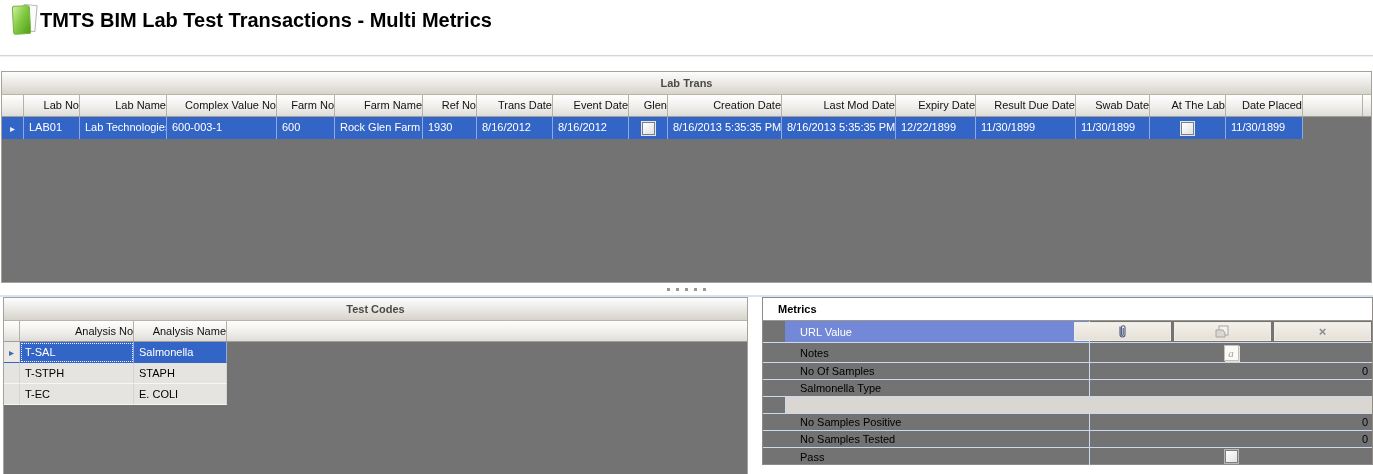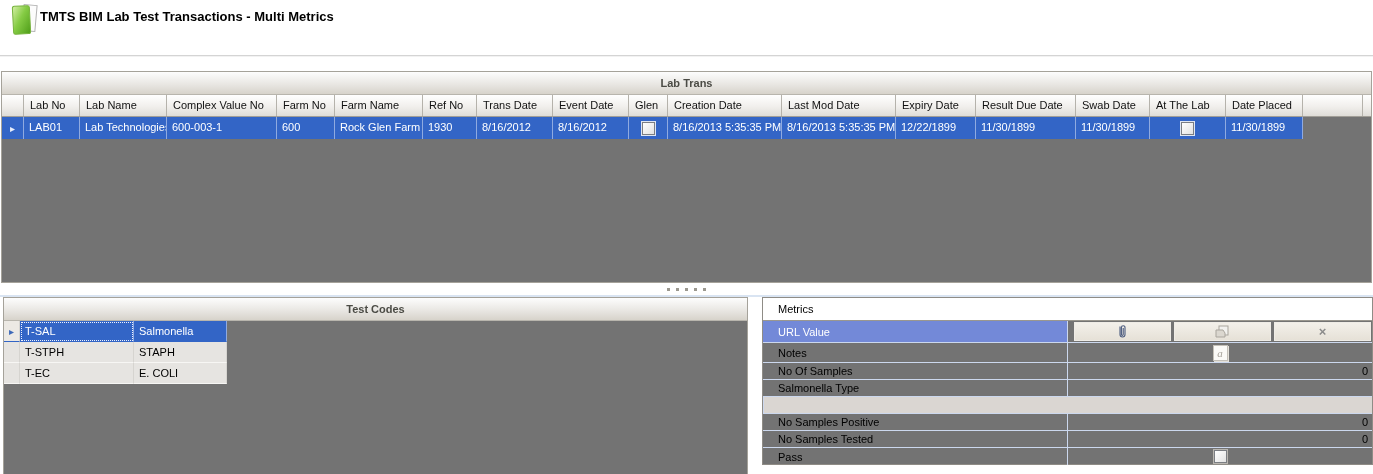--- a/index.html
+++ b/index.html
@@ -3,32 +3,32 @@
 <meta charset="utf-8">
 <style>
   * { box-sizing: border-box; margin: 0; padding: 0; }
   html,body { width:1373px; height:474px; background:#fff; overflow:hidden;
     font-family:"Liberation Sans", sans-serif; font-size:11px; color:#000; }
   body { position:relative; }
 
   
   .app-header { position:absolute; left:0; top:0; width:100%; height:55px; background:#fff; }
   .app-icon { position:absolute; left:9px; top:3px; width:32px; height:34px; }
-  .app-title { position:absolute; left:40px; top:9px; font-size:13px; font-weight:bold; letter-spacing:0; }
+  .app-title { position:absolute; left:40px; top:9px; font-size:20px; font-weight:bold; letter-spacing:0; }
   .header-divider { position:absolute; left:0; top:55px; width:100%; height:2px;
     border-top:1px solid #d4d4d4; border-bottom:1px solid #f2f2f2; }
 
   
   .panel { position:absolute; border:1px solid #a5a29a; background:#737373; }
   .group-header { height:23px; line-height:22px; text-align:center; font-weight:bold; color:#4b4b45;
     background:linear-gradient(#fdfdfd,#e9e7e3 55%,#d7d3cb); border-bottom:1px solid #b8b5ad; }
 
   
   .grid-header-row { display:flex; height:22px;
-    background:linear-gradient(#ffffff,#f1efec 55%,#dfddd8); border-bottom:1px solid #a19e97; }
+    background:linear-gradient(#ffffff,#f1efec 55%,#dfddd8); border-bottom:1px solid #a19e97;text-align:right; }
   .hcell { height:100%; line-height:21px; padding-left:6px; border-right:1px solid #b5b2ab;
     white-space:nowrap; overflow:hidden; color:#111; }
   .grid-data-row { display:flex; height:22px; }
   .dcell { height:100%; line-height:21px; padding-left:5px; white-space:nowrap; overflow:hidden; }
   .row-selected .dcell { background:#3365c6; color:#fff; border-right:1px solid rgba(255,255,255,.45); }
   .selcell { display:flex; align-items:center; justify-content:center; padding:0; }
   .arrow-light { color:#e8eefb; font-size:10px; }
   .arrow-blue { color:#3d68b8; font-size:10px; }
   .cb { width:13px; height:13px; border:1px solid #7b7e83;
     background:linear-gradient(135deg,#ffffff,#e2e2e2); }
@@ -54,23 +54,23 @@
   #test-codes-panel { left:3px; top:297px; width:745px; height:180px; }
   .tc-c0{width:16px}.tc-c1{width:114px}.tc-c2{width:93px}
   .tc-row { display:flex; height:21px; }
   .tc-row .dcell { border-right:1px solid #d6d4d0; border-bottom:1px solid #f7f6f4; }
   .tc-gray .dcell { background:#e6e4e1; color:#000; }
   .tc-sel .dcell { background:#3365c6; color:#fff; border-right:1px solid rgba(255,255,255,.45); border-bottom:1px solid #3365c6; }
   .focus-cell { outline:1px dotted #eef2ff; outline-offset:-2px; }
 
   
   #metrics-panel { left:762px; top:297px; width:611px; height:168px; border:1px solid #8f8c86; }
-  .m-title { height:23px; line-height:22px; font-weight:normal; padding-left:15px;
+  .m-title { height:23px; line-height:22px; font-weight:bold; padding-left:15px;
     border-bottom:1px solid #9a978f; background:#fff; }
-  .m-row { display:flex; border-bottom:1px solid #ccd8ee; }
+  .m-row { display:flex; border-bottom:1px solid #ccd8ee;padding-left:22px; }
   .m-label { width:304px; padding-left:15px; display:flex; align-items:center; color:#000; }
   .m-value { flex:1; position:relative; display:flex; align-items:center; border-left:1px solid #ccd8ee; }
   .m-row-sel .m-label { background:#7389d8; color:#fff; }
   .m-val-num { flex:1; text-align:right; padding-right:4px; }
   .m-val-gray { position:absolute; left:0; top:0; right:0; bottom:0; background:#dad6d2; }
   .btn-strip { position:absolute; right:1px; top:1px; bottom:1px; display:flex; }
   .xp-btn { width:97px; margin-left:3px; display:flex; align-items:center; justify-content:center;
     background:linear-gradient(#f3f0ea,#e6e1d7); border:1px solid #efece6; cursor:default; }
   .x-glyph { color:#8b8b8b; font-size:13px; font-weight:bold; line-height:1; }
   .notes-icon { width:15px; height:16px; border:1px solid #c4c0b8; background:#fbfaf7; margin:0 auto;
@@ -153,20 +153,25 @@
   <span class="dot"></span>
   <span class="dot"></span>
   <span class="dot"></span>
   <span class="dot"></span>
 </div>
 <div class="bottom-topline"></div>
 
 <div class="panel" id="test-codes-panel">
   <div class="group-header">Test Codes</div>
 
+  <div class="grid-header-row" style="height:21px">
+    <div class="hcell tc-c0"></div>
+    <div class="hcell tc-c1">Analysis No</div>
+    <div class="hcell tc-c2">Analysis Name</div>
+  </div>
 
   <div class="tc-row tc-sel">
     <div class="dcell selcell tc-c0" style="background:#ece9e4;border-right:1px solid #d6d4d0;">
         <span class="arrow-blue">▸</span>
       </div>
     <div class="dcell tc-c1 focus-cell">T-SAL</div>
     <div class="dcell tc-c2">Salmonella</div>
   </div>
   <div class="tc-row tc-gray">
     <div class="dcell selcell tc-c0"></div>

